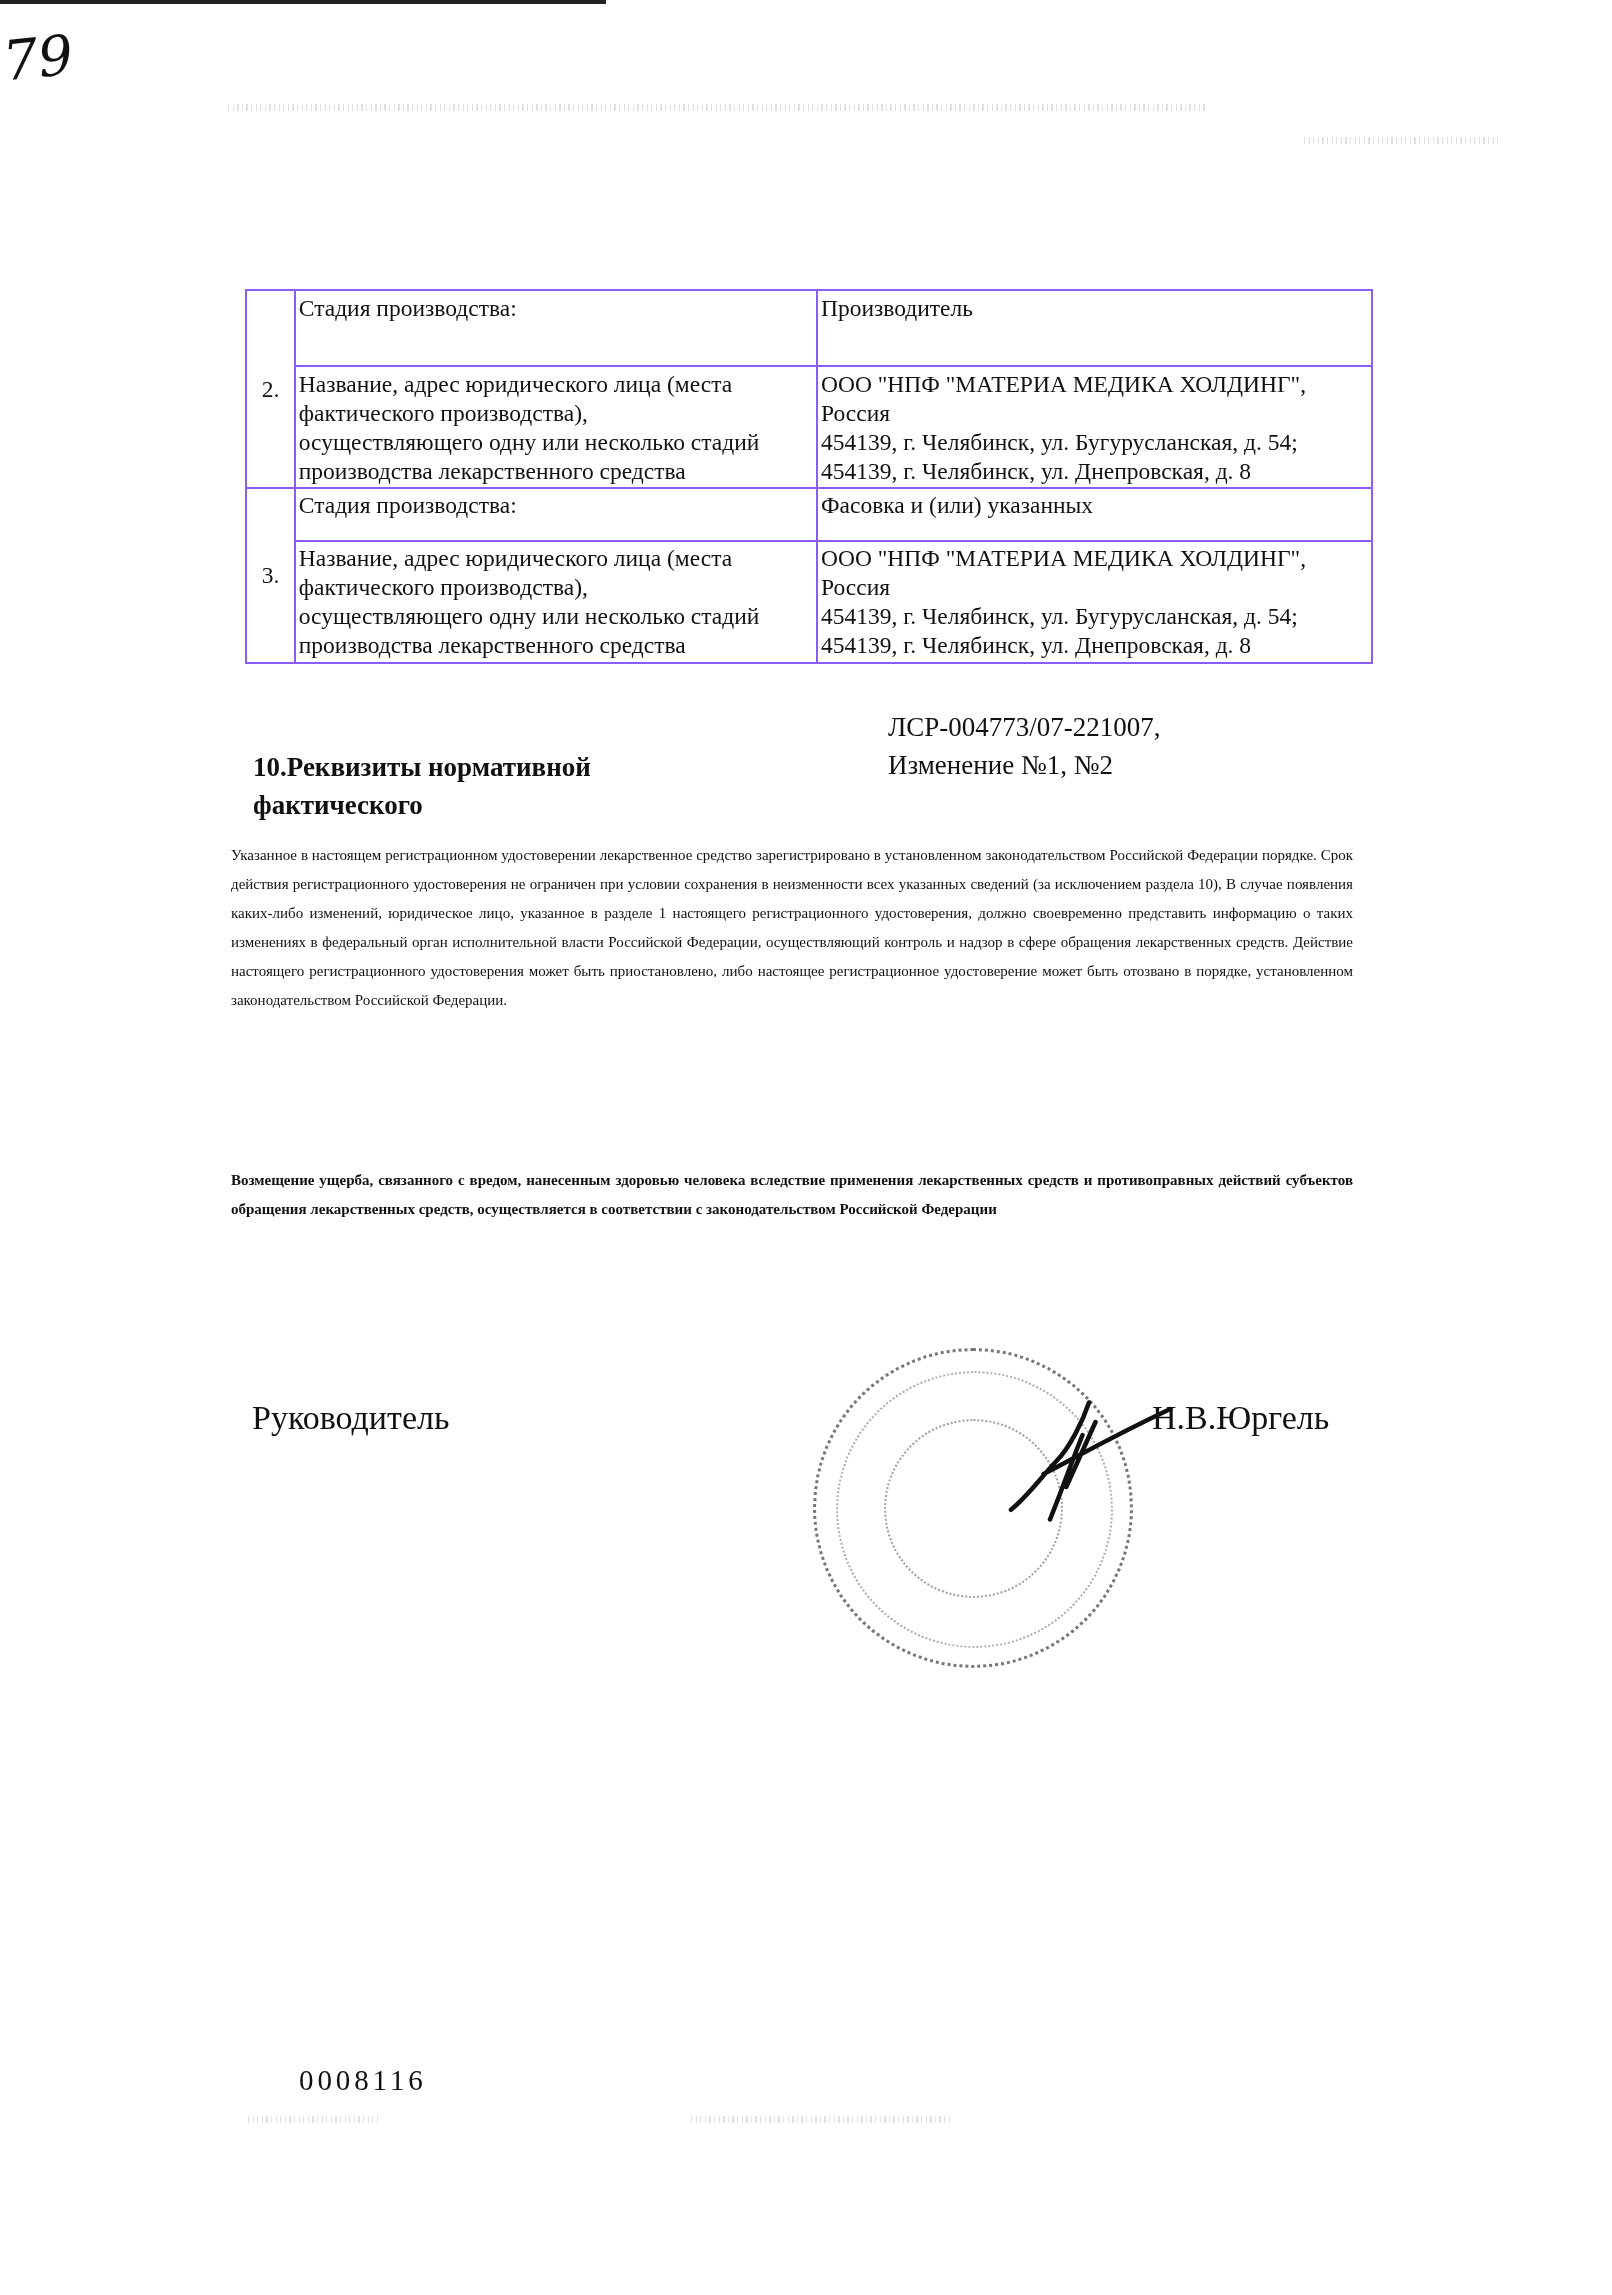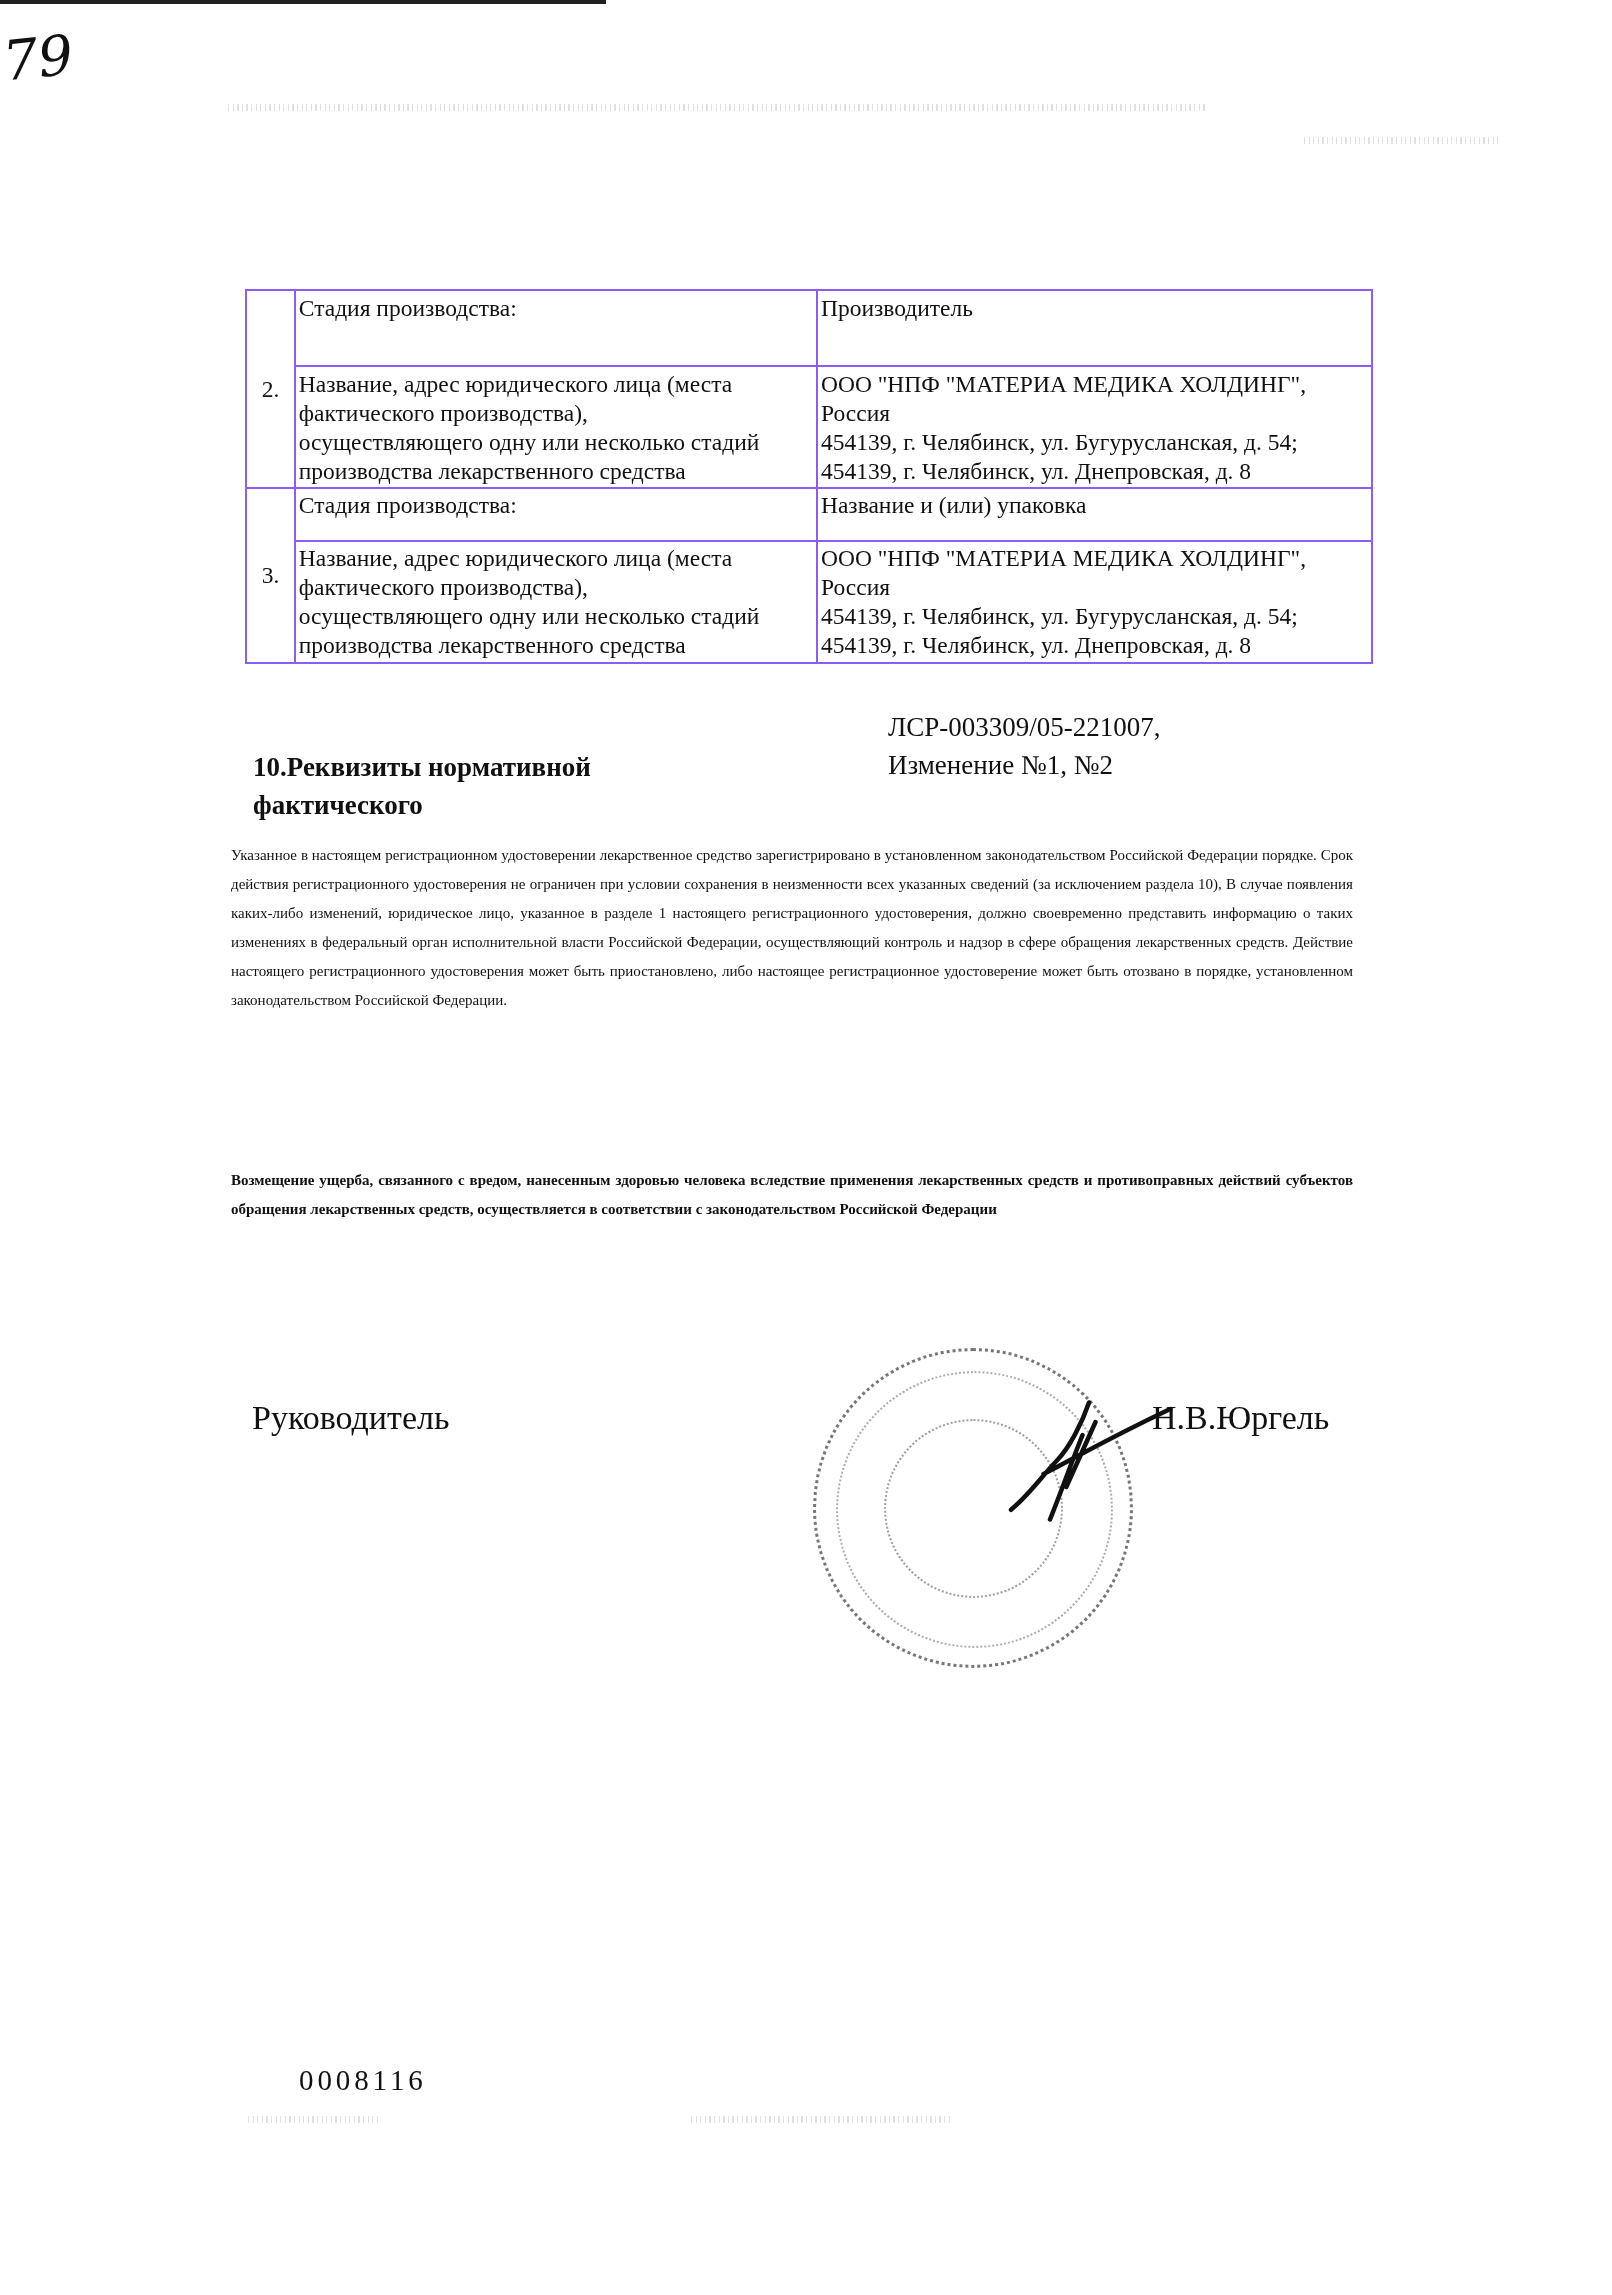--- a/index.html
+++ b/index.html
@@ -62,21 +62,21 @@
       <div>ООО "НПФ "МАТЕРИА МЕДИКА ХОЛДИНГ",</div>
       <div>Россия</div>
       <div>454139, г. Челябинск, ул. Бугурусланская, д. 54;</div>
       <div>454139, г. Челябинск, ул. Днепровская, д. 8</div>
     </td>
   </tr>
 
   <tr class="r-stage-short">
     <td class="num" rowspan="2">3.</td>
     <td class="c2">Стадия производства:</td>
-    <td>Название и (или) упаковка</td>
+    <td>Фасовка и (или) указанных</td>
   </tr>
   <tr>
     <td class="c2 cell-lines">
       <div>Название, адрес юридического лица (места</div>
       <div>фактического производства),</div>
       <div>осуществляющего одну или несколько стадий</div>
       <div>производства лекарственного средства</div>
     </td>
     <td class="cell-lines">
       <div>ООО "НПФ "МАТЕРИА МЕДИКА ХОЛДИНГ",</div>
@@ -86,21 +86,21 @@
     </td>
   </tr>
 </tbody>
   </table>
 
 <div class="abs sec10-label">
   <div>10.Реквизиты нормативной</div>
   <div>фактического</div>
 </div>
 <div class="abs sec10-value">
-  <div>ЛСР-003309/05-221007,</div>
+  <div>ЛСР-004773/07-221007,</div>
   <div>Изменение №1, №2</div>
 </div>
 
 <div class="abs para para1">Указанное в настоящем регистрационном удостоверении лекарственное средство зарегистрировано в установленном законодательством Российской Федерации порядке. Срок действия регистрационного удостоверения не ограничен при условии сохранения в неизменности всех указанных сведений (за исключением раздела 10), В случае появления каких-либо изменений, юридическое лицо, указанное в разделе 1 настоящего регистрационного удостоверения, должно своевременно представить информацию о таких изменениях в федеральный орган исполнительной власти Российской Федерации, осуществляющий контроль и надзор в сфере обращения лекарственных средств. Действие настоящего регистрационного удостоверения может быть приостановлено, либо настоящее регистрационное удостоверение может быть отозвано в порядке, установленном законодательством Российской Федерации.</div>
 <div class="abs para para2">Возмещение ущерба, связанного с вредом, нанесенным здоровью человека вследствие применения лекарственных средств и противоправных действий субъектов обращения лекарственных средств, осуществляется в соответствии с законодательством Российской Федерации</div>
 
 <div class="abs role">Руководитель</div>
 
 <div class="abs stamp">
   <div class="ring"></div>

